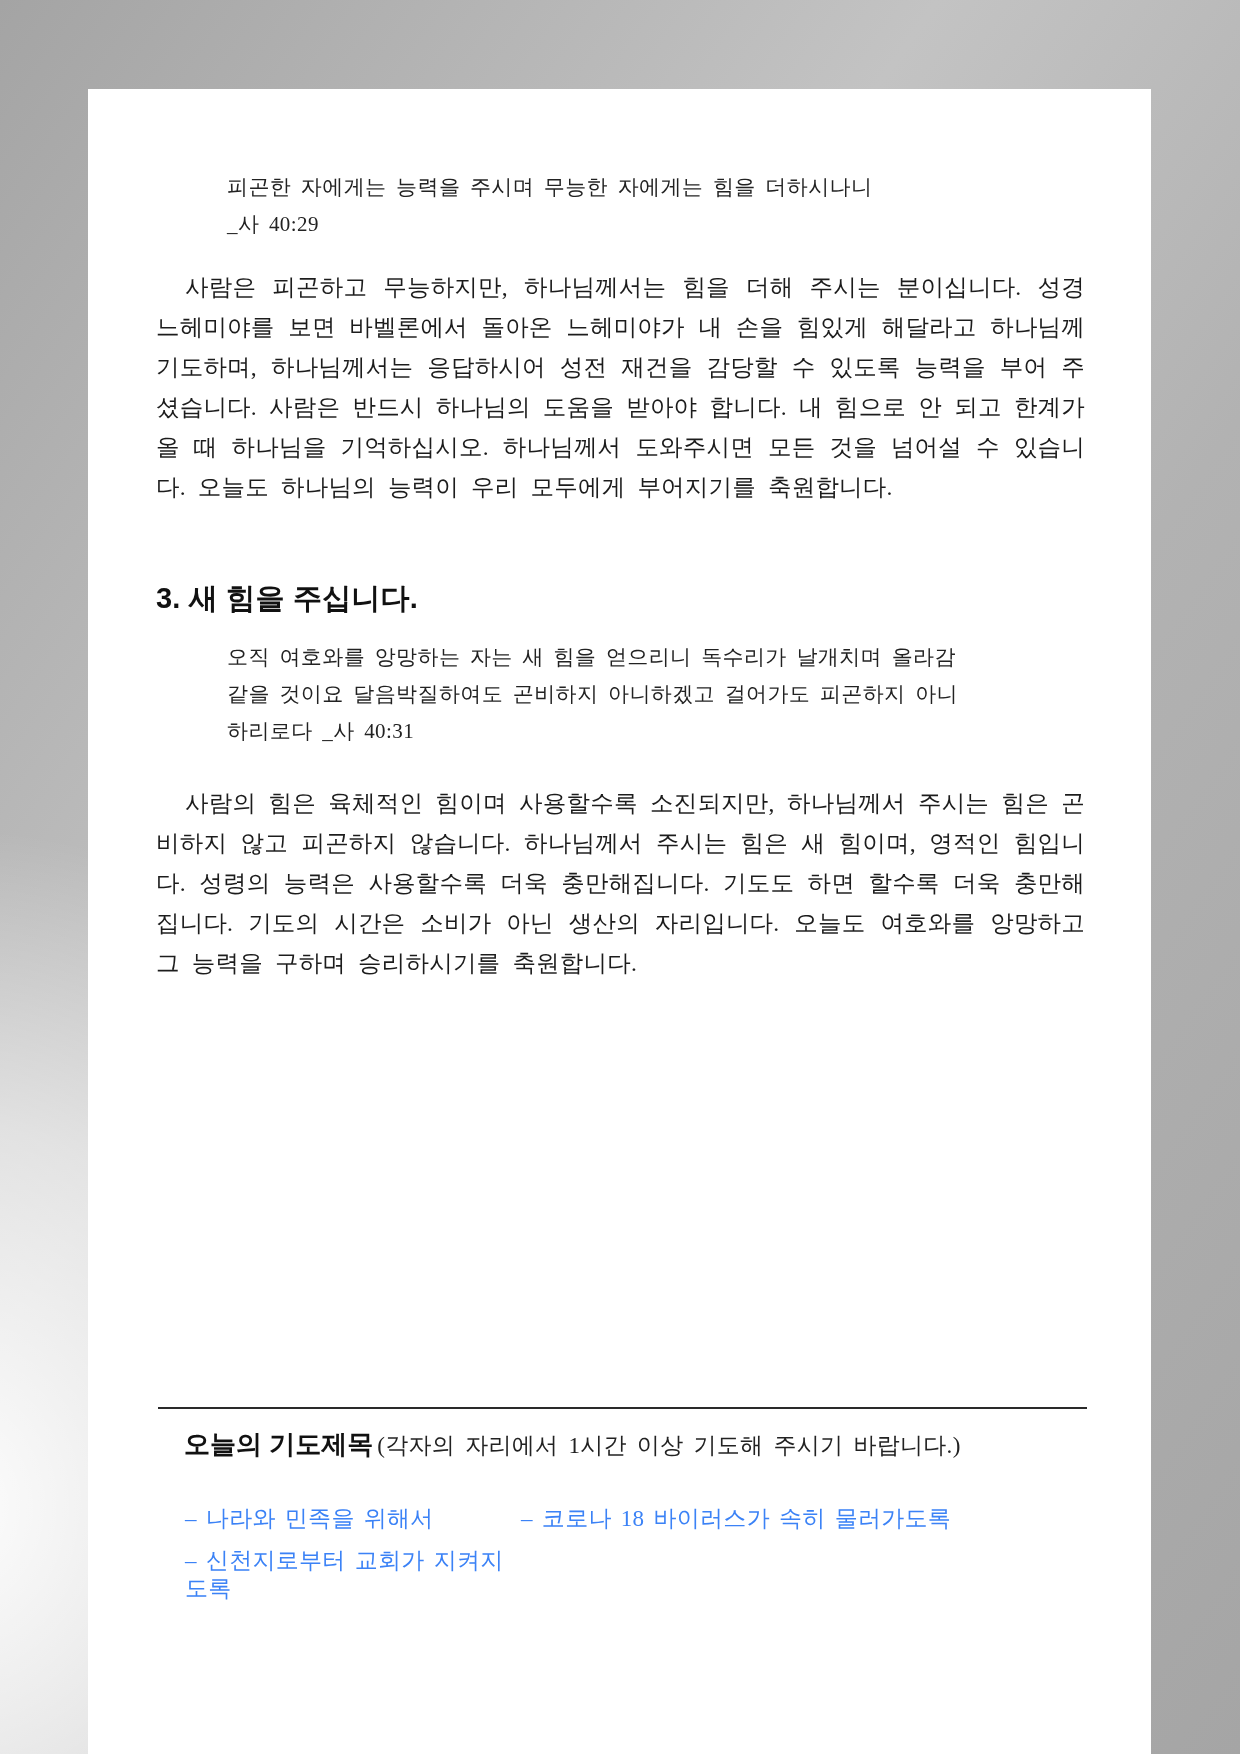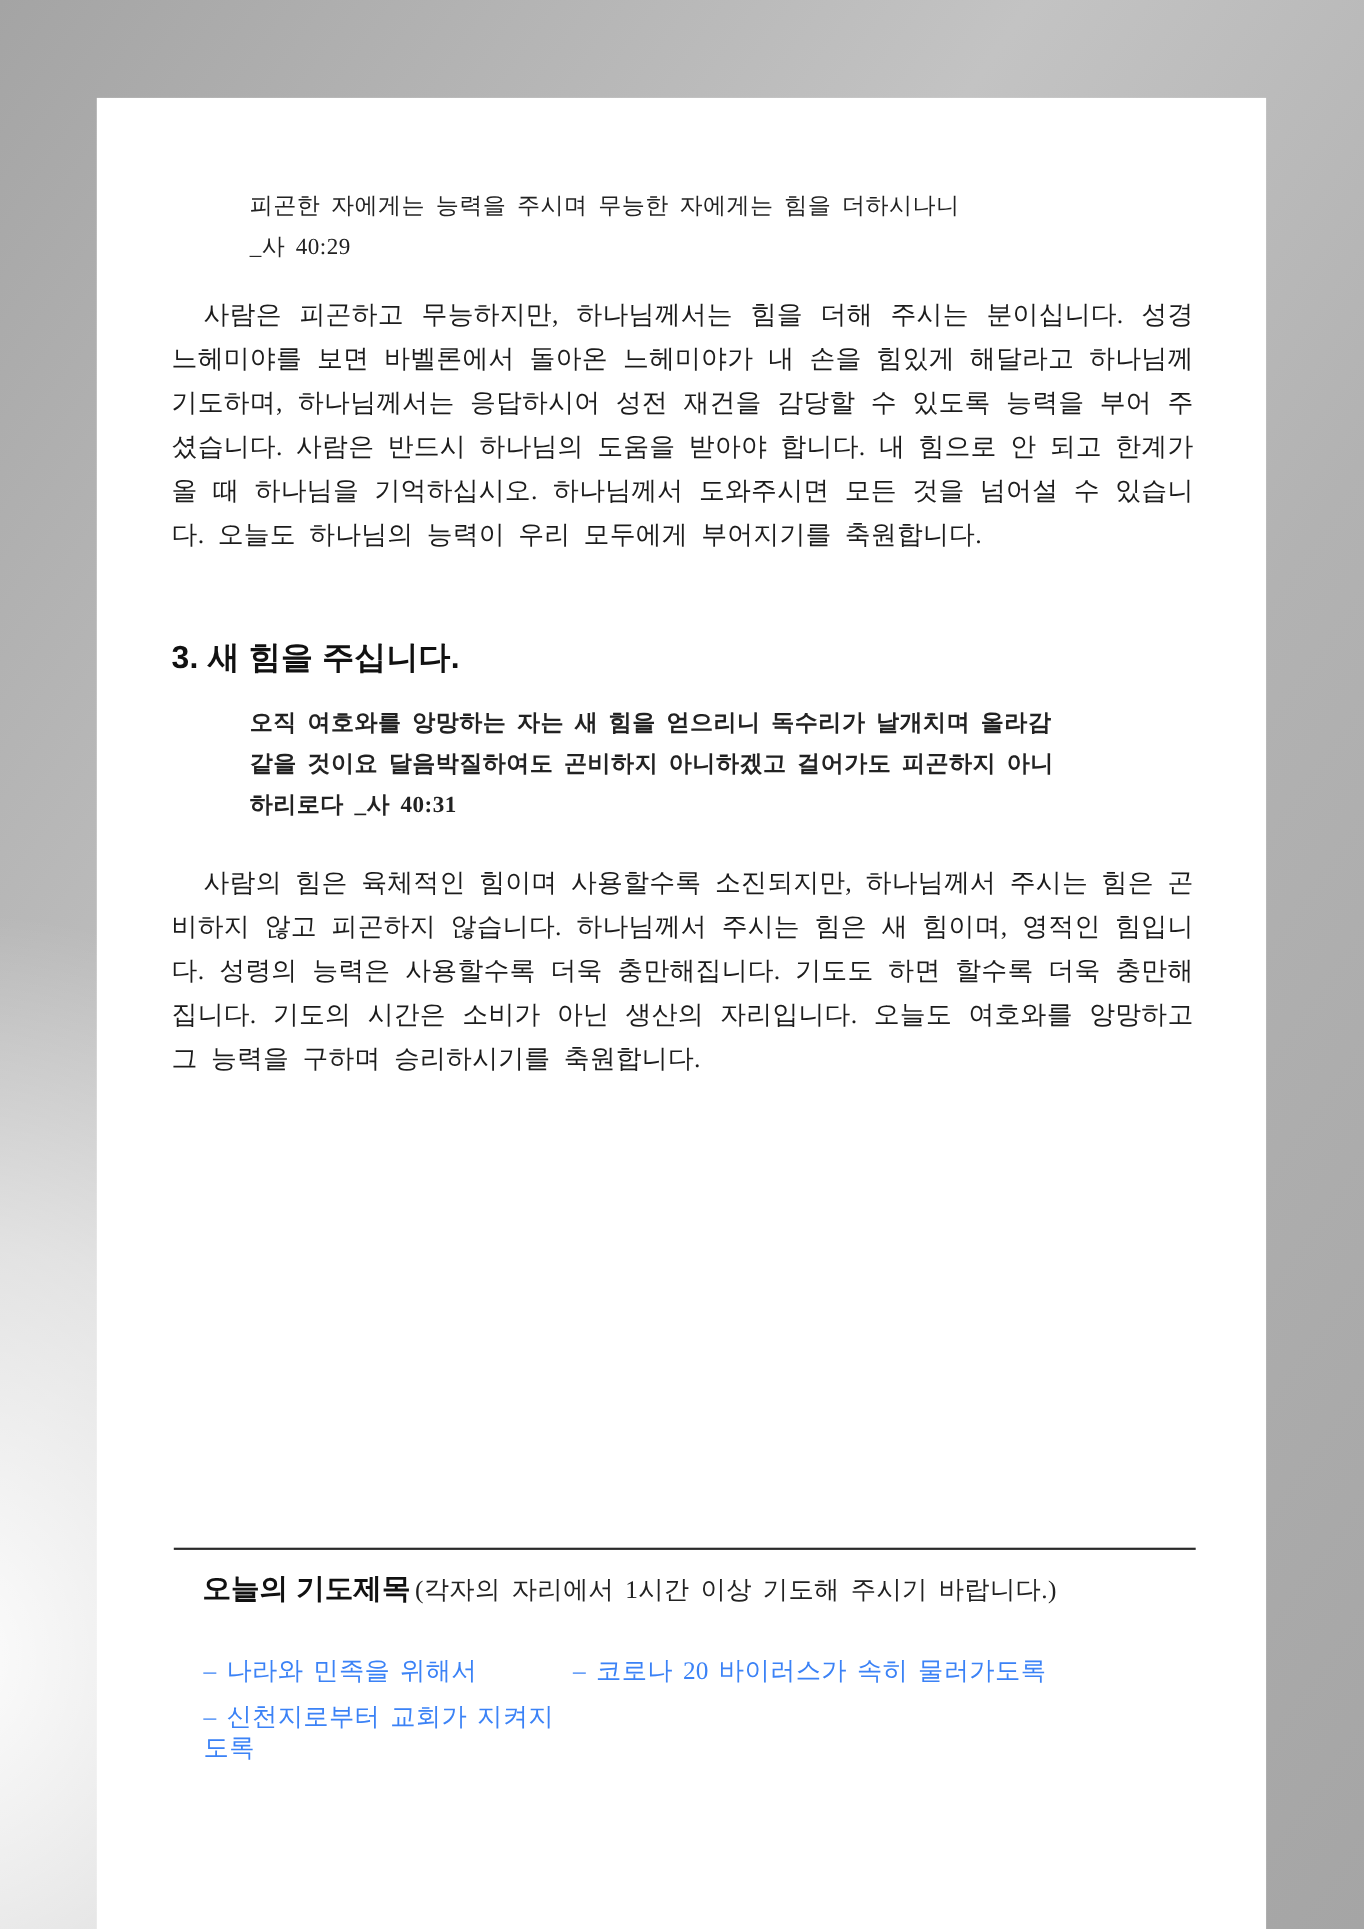--- a/index.html
+++ b/index.html
@@ -51,21 +51,21 @@
   .para-2 { margin-top: 33px; }
   .section-heading {
     margin-top: 74px;
     font-family: "Liberation Sans", "DejaVu Sans", sans-serif;
     font-weight: 700;
     font-size: 29px;
     line-height: 34px;
     letter-spacing: 0.2px;
     color: #111;
   }
-  .quote-2 { margin-top: 16px; font-weight: bold; }
+  .quote-2 { margin-top: 16px; }
   .footer-rule {
     position: absolute;
     left: 70px;
     right: 64px;
     top: 1318px;
     border: 0;
     border-top: 2px solid #2a2a2a;
     margin: 0;
   }
   .footer-title-row {
@@ -129,17 +129,17 @@
 
   <hr class="footer-rule">
 
   <div class="footer-title-row">
     <span class="footer-title">오늘의 기도제목</span>
     <span class="footer-title-note"> (각자의 자리에서 1시간 이상 기도해 주시기 바랍니다.)</span>
   </div>
 
   <div class="prayer-list">
     <div class="prayer-item">– 나라와 민족을 위해서</div>
-    <div class="prayer-item">– 코로나 20 바이러스가 속히 물러가도록</div>
+    <div class="prayer-item">– 코로나 18 바이러스가 속히 물러가도록</div>
     <div class="prayer-item">– 신천지로부터 교회가 지켜지도록</div>
     <div class="prayer-item"></div>
   </div>
 </div>
 
 </body></html>

